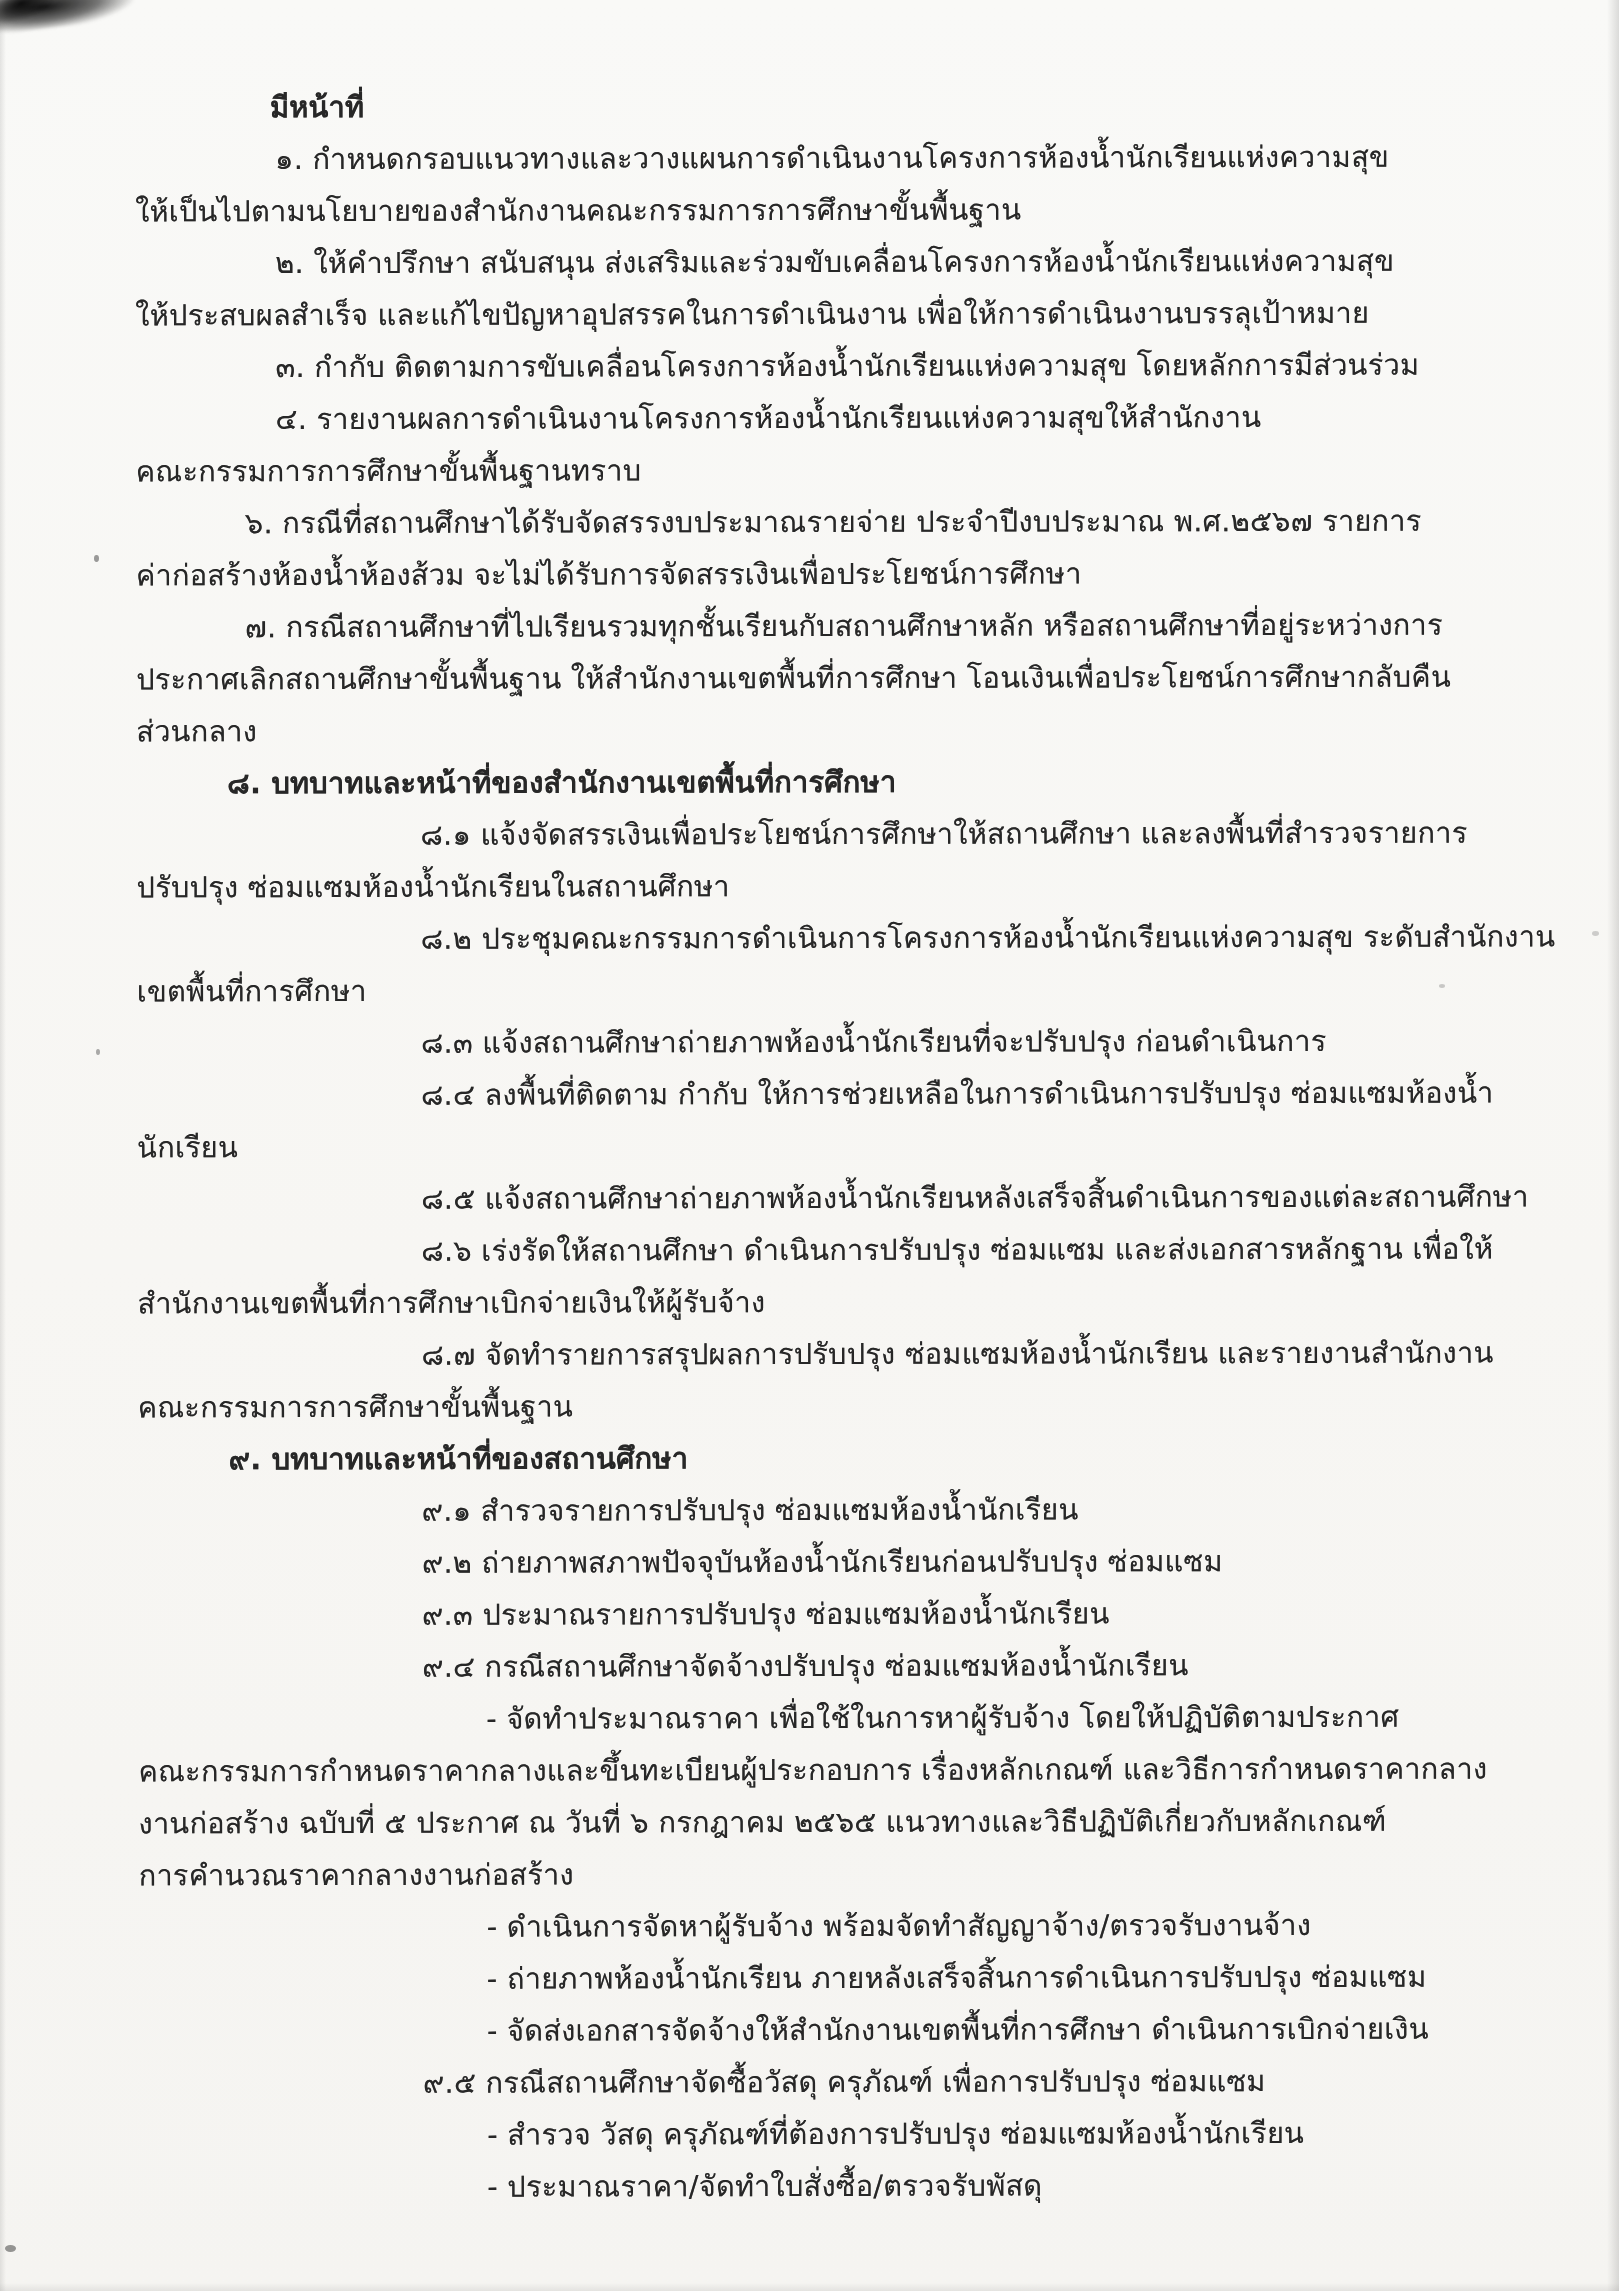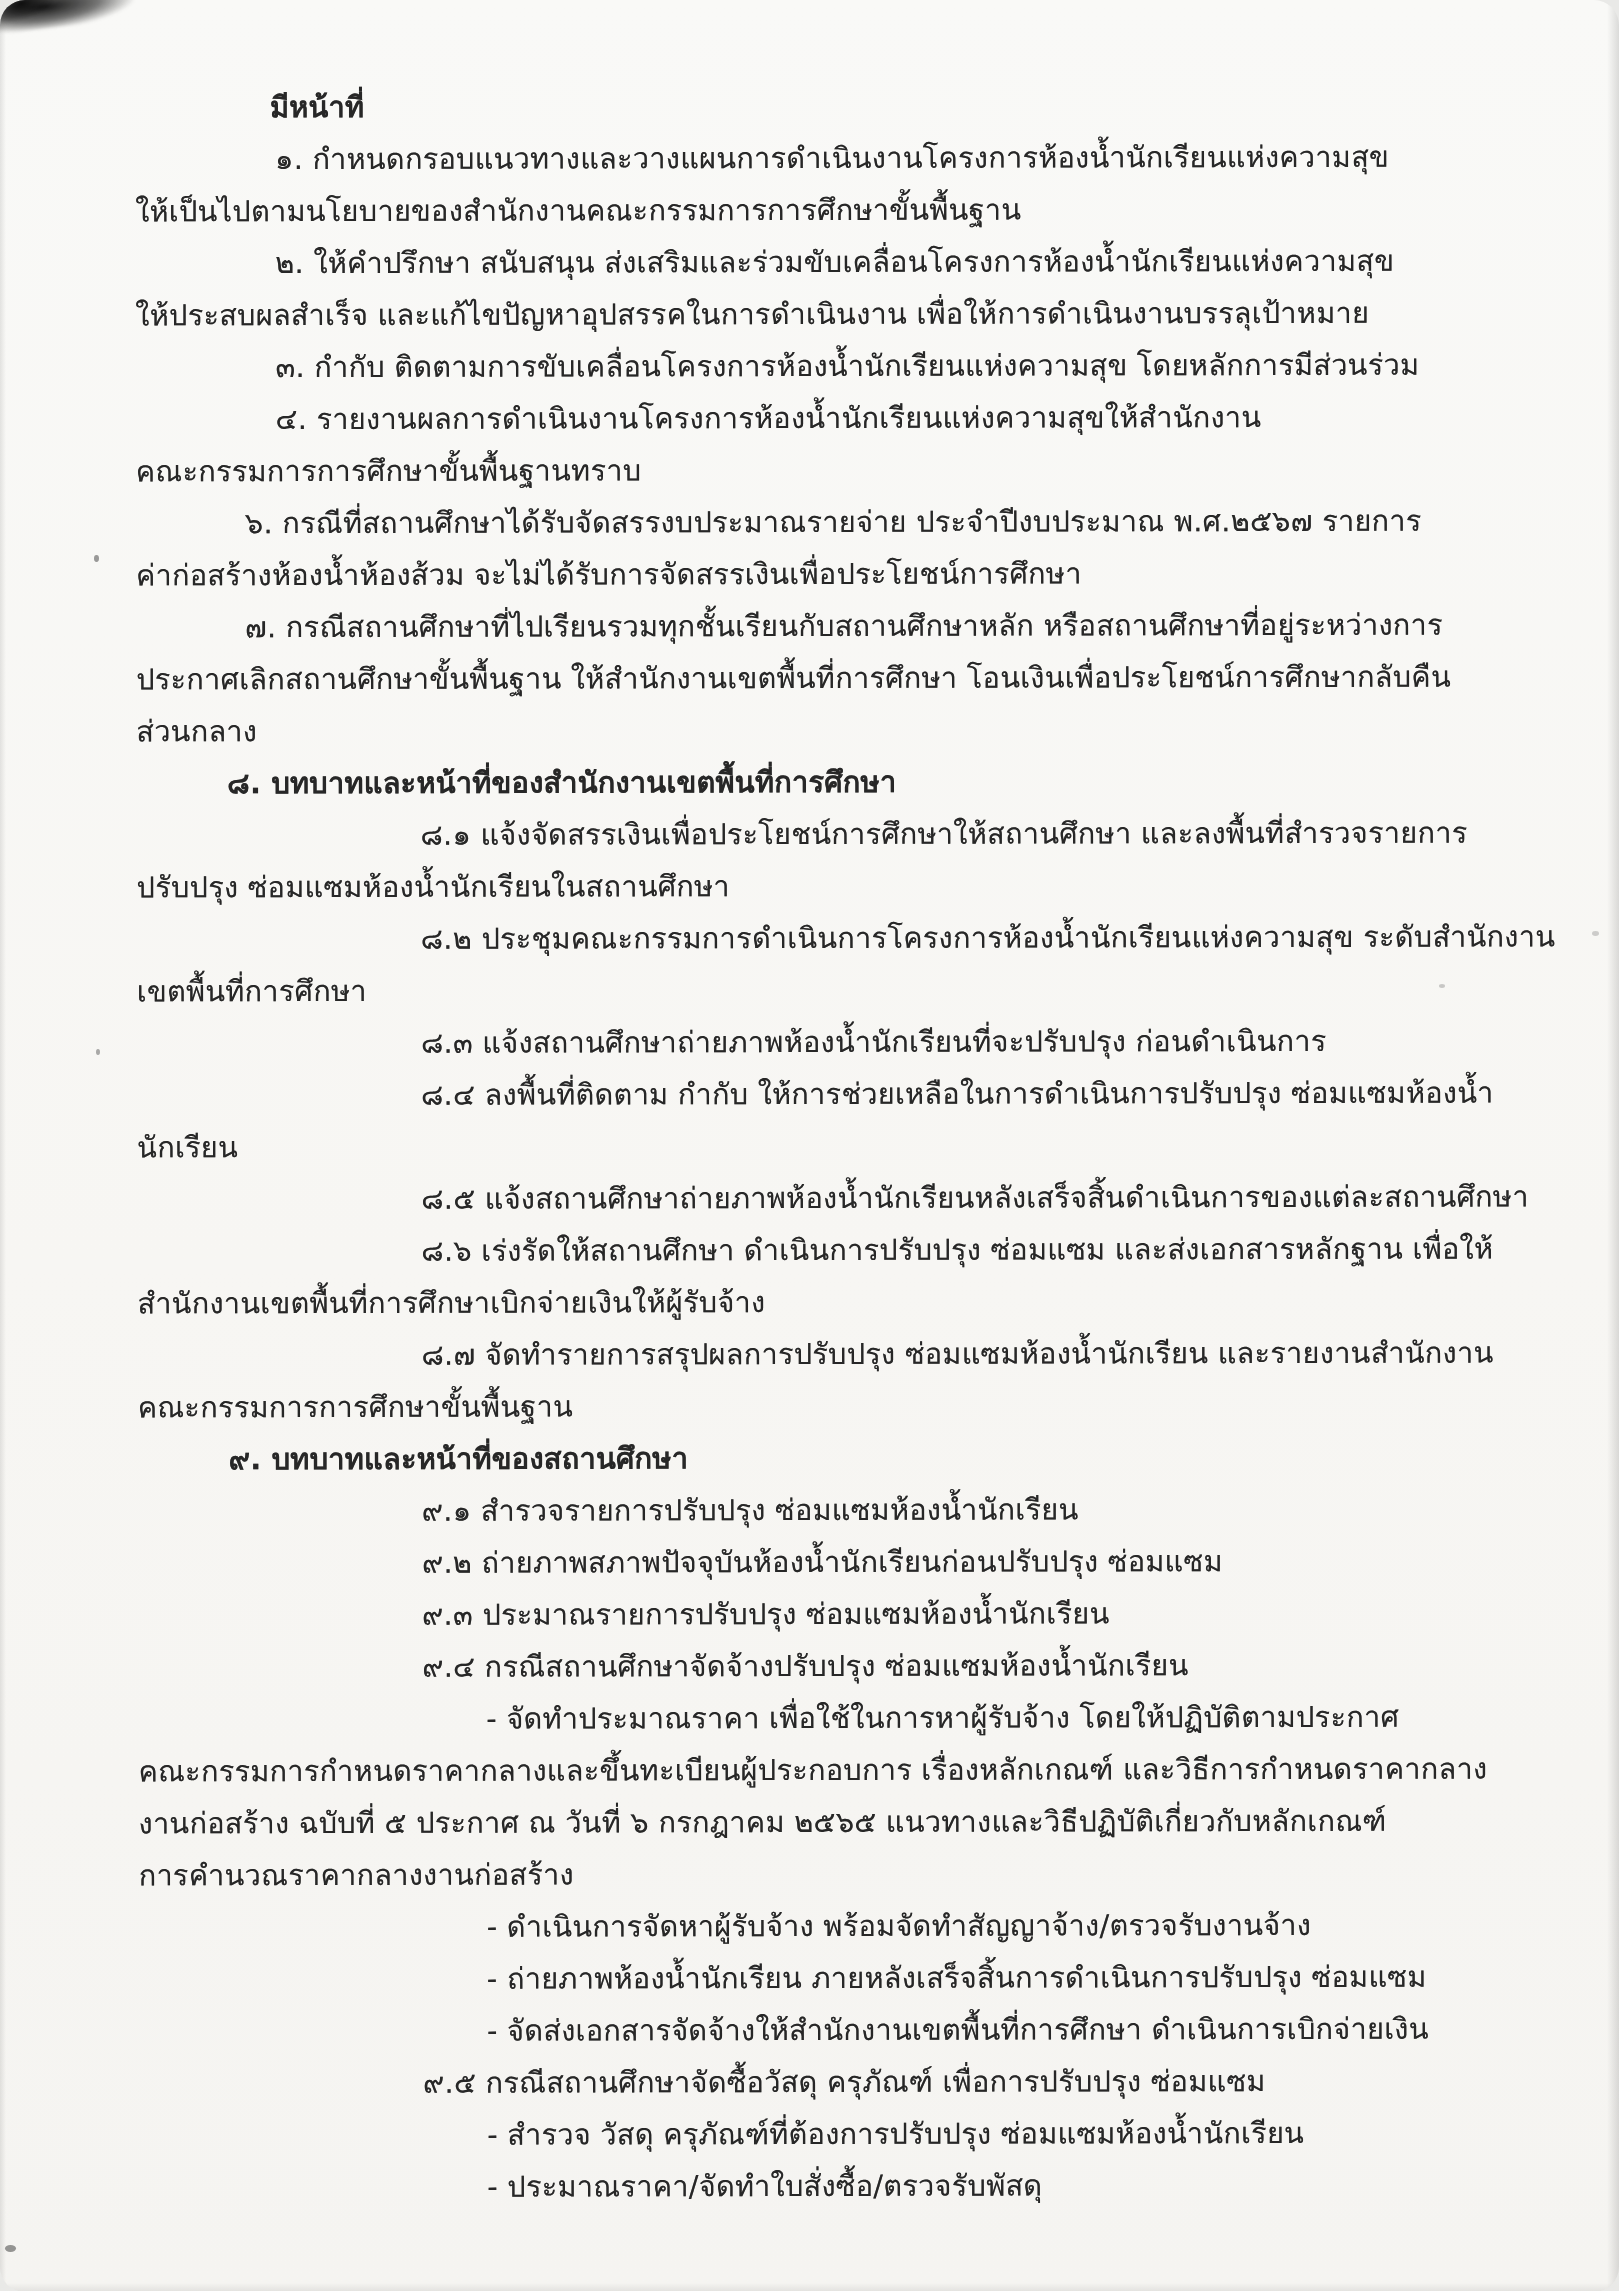--- a/index.html
+++ b/index.html
@@ -4,21 +4,20 @@
 <style>
   html,body{margin:0;padding:0;}
   body{
     width:1619px;height:2292px;overflow:hidden;
     background:#e9e9e7;
     font-family:"DejaVu Sans",sans-serif;
   }
   .page{
     position:relative;width:1619px;height:2292px;overflow:hidden;
     background:linear-gradient(180deg,#f9f9f7 0%,#f7f6f3 55%,#f5f4f1 100%);
-    border-radius:25px;
   }
   
   .edge-right{position:absolute;top:0;right:0;width:11.8px;height:100%;
     background:linear-gradient(90deg,rgba(0,0,0,0),rgba(110,110,110,.22));}
   .edge-bottom{position:absolute;left:0;bottom:0;width:100%;height:8.8px;
     background:linear-gradient(180deg,rgba(0,0,0,0),rgba(120,120,120,.16));}
   .edge-left{position:absolute;top:0;left:0;width:5.9px;height:100%;
     background:linear-gradient(90deg,rgba(90,90,90,.14),rgba(0,0,0,0));}
   
   .smudge-a{position:absolute;left:-21.6px;top:-17.6px;width:157px;height:45px;

